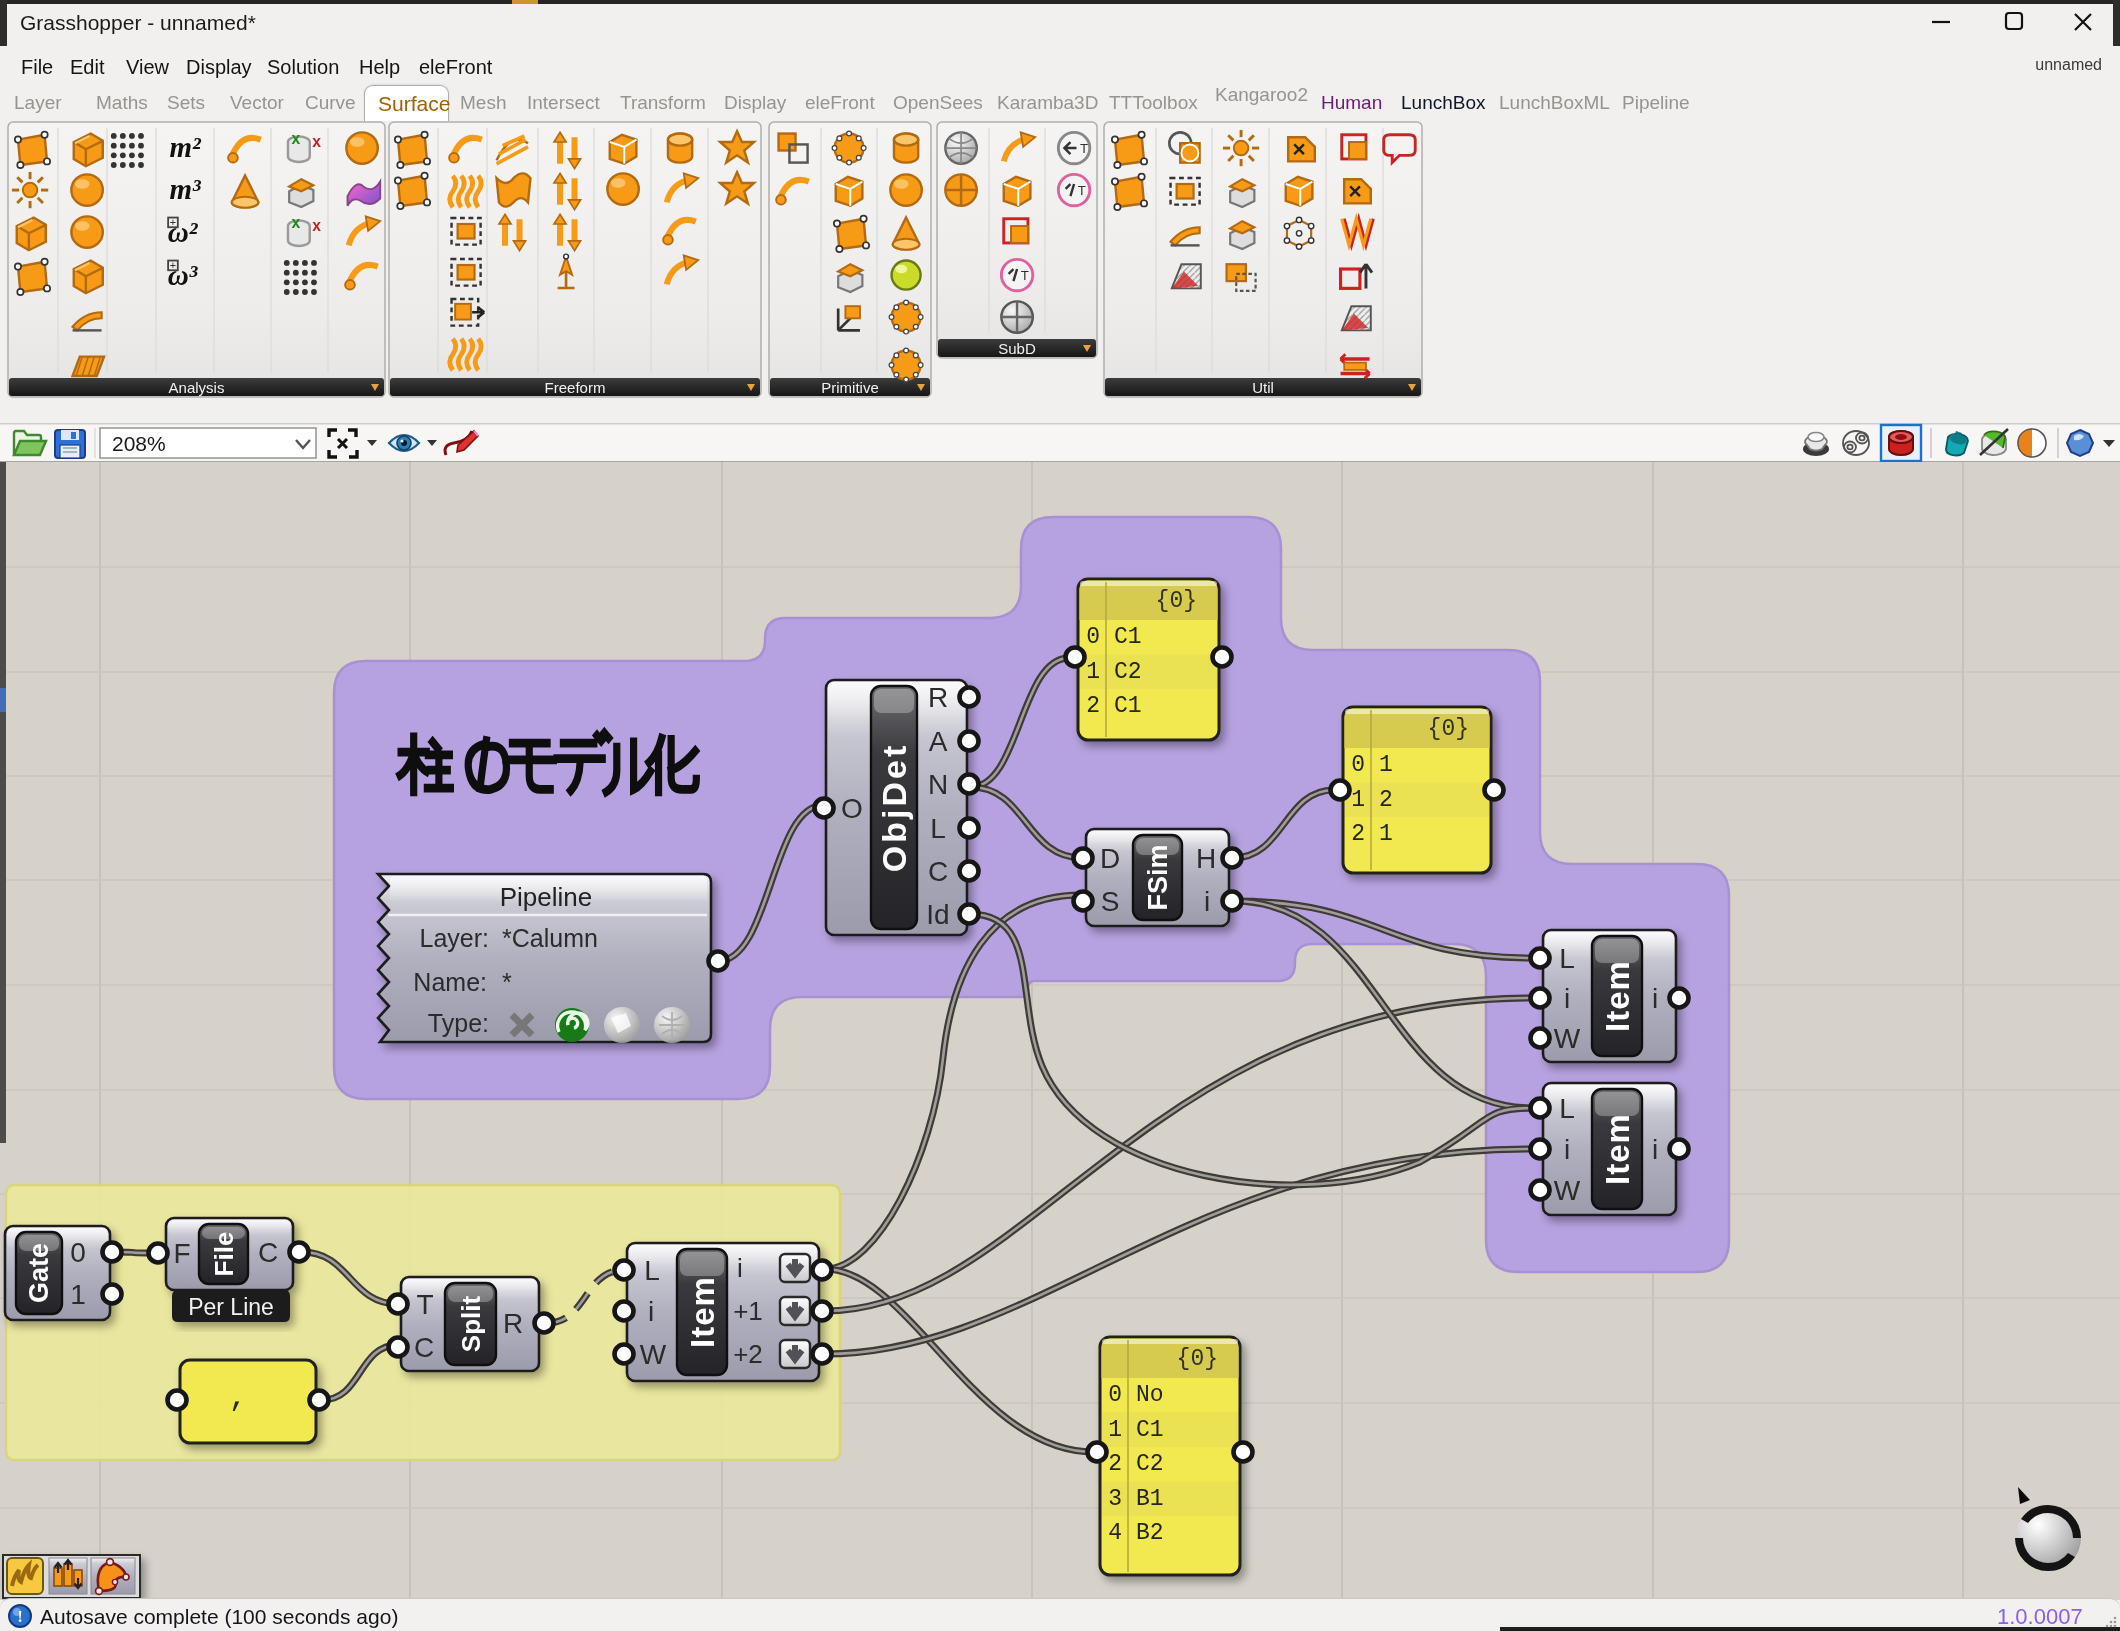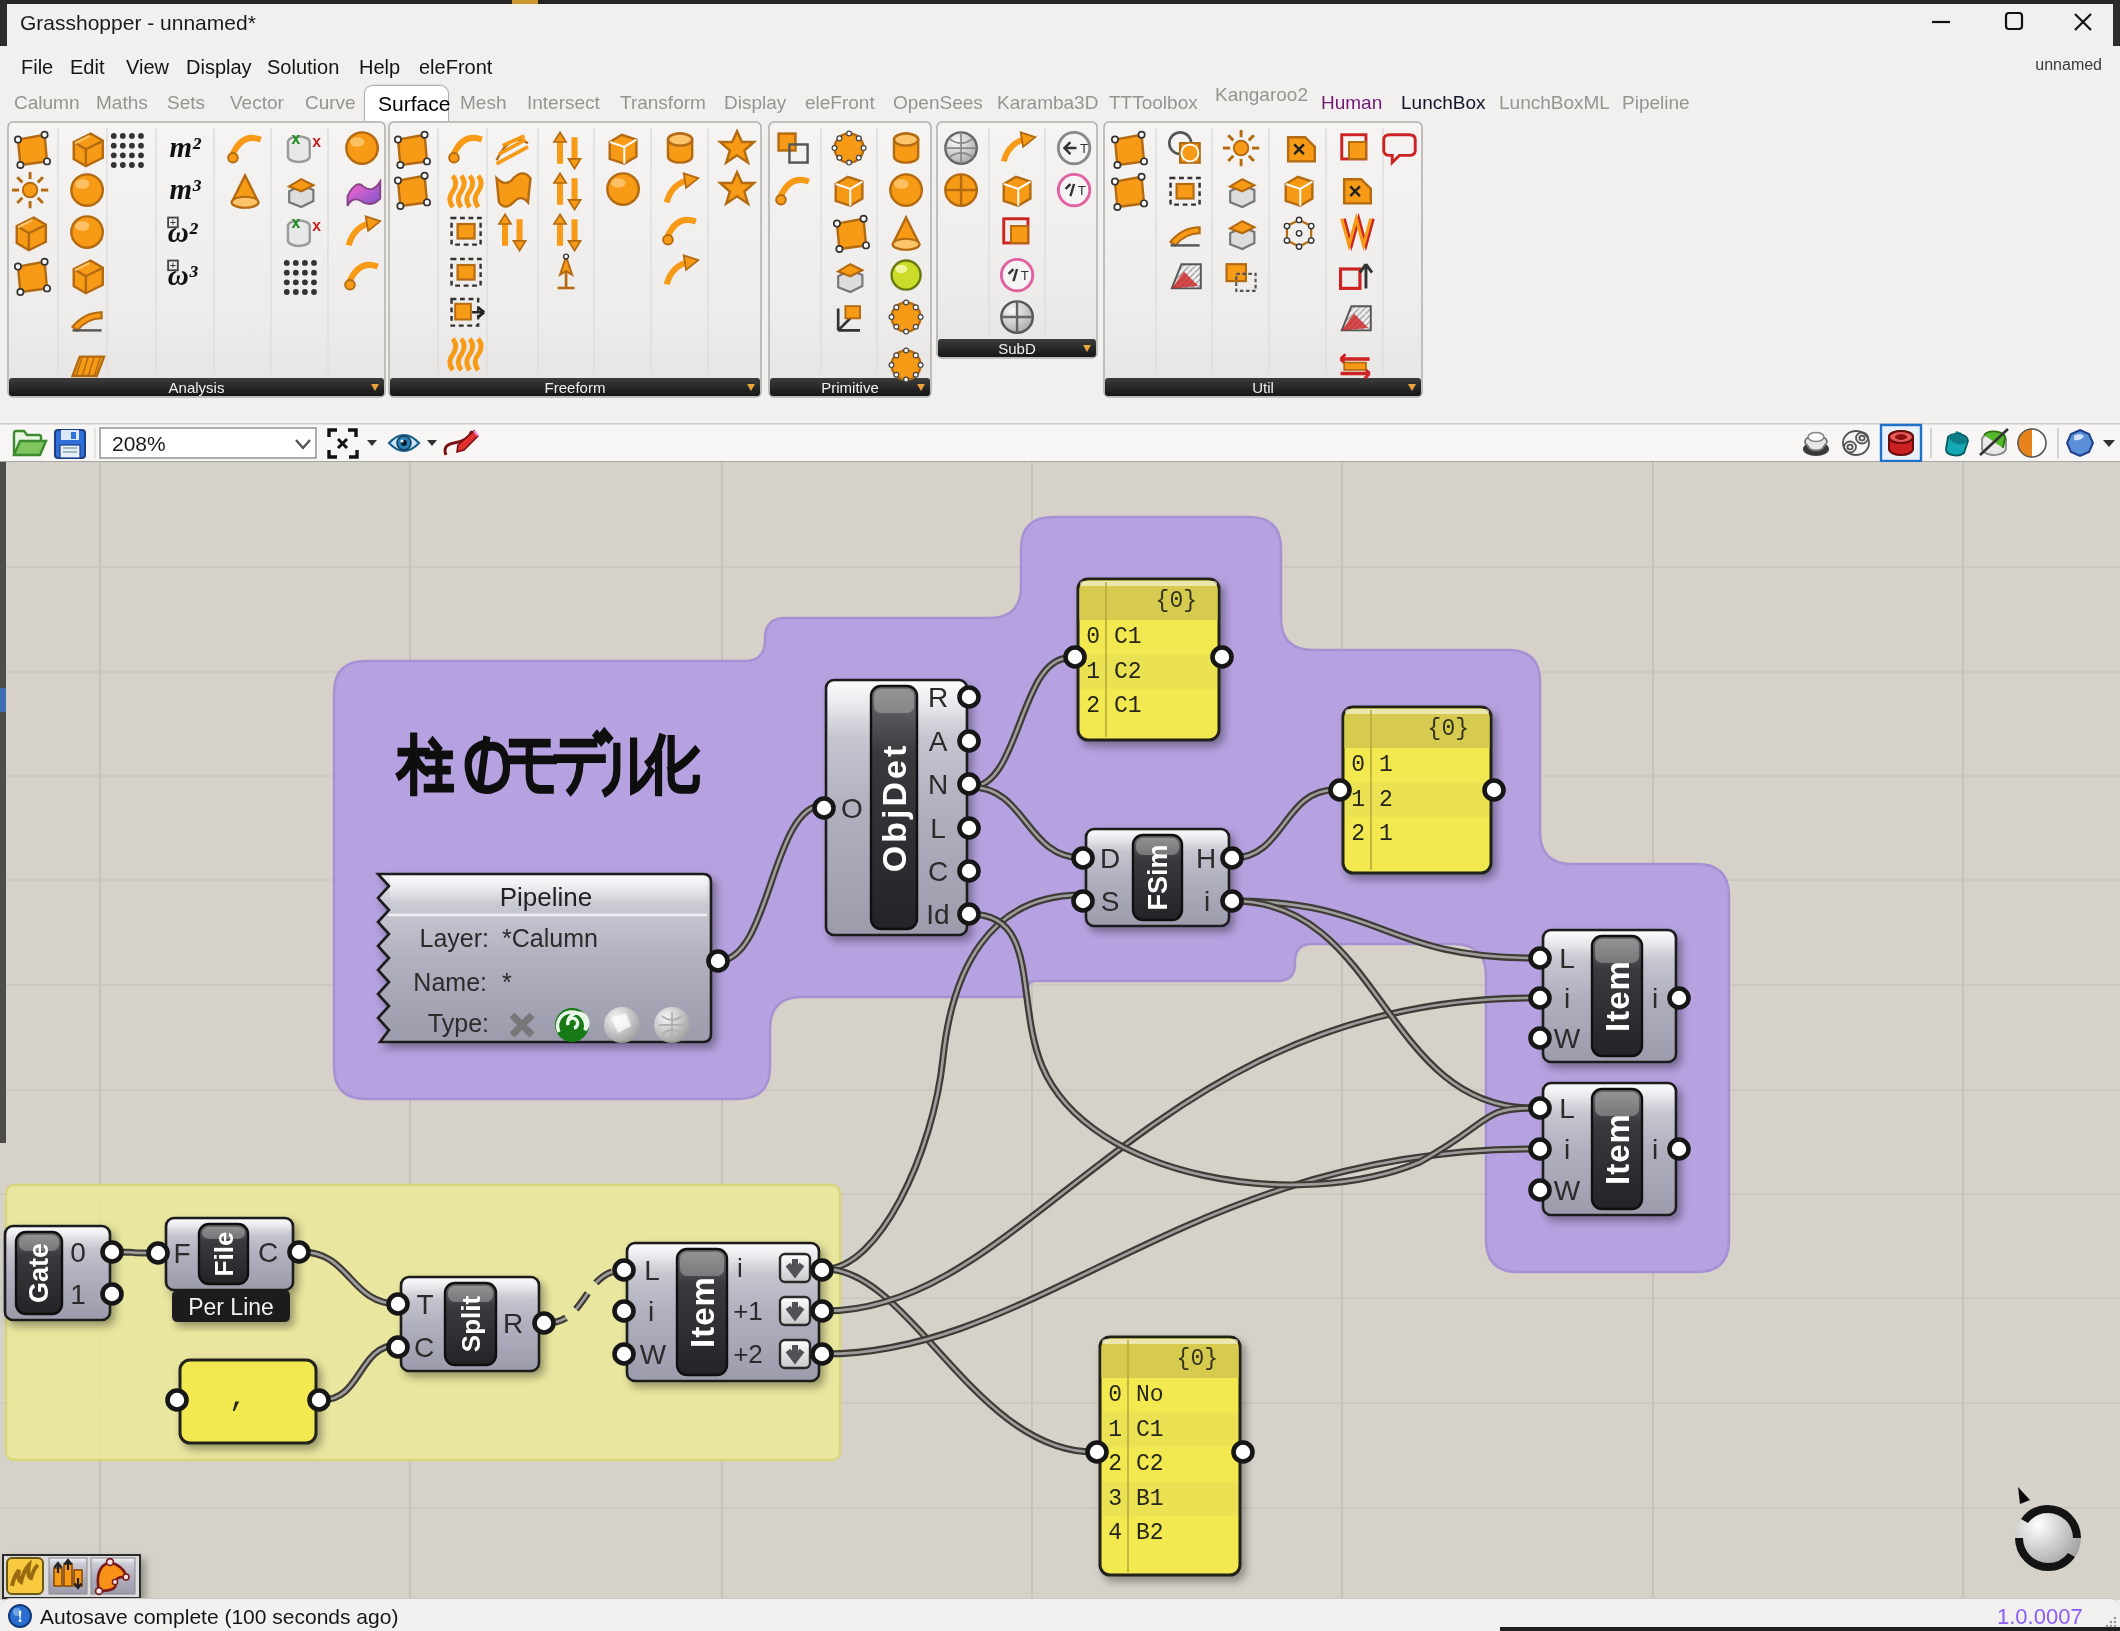--- a/index.html
+++ b/index.html
@@ -15,40 +15,40 @@
     <path d="M215,10 l16,16 m0,-16 l-16,16" stroke="#111" stroke-width="2.2"></path>
   </svg>
 <div class="t" style="left:21px;top:56px;font-size:20px;color:#141414">File</div>
 <div class="t" style="left:70px;top:56px;font-size:20px;color:#141414">Edit</div>
 <div class="t" style="left:126px;top:56px;font-size:20px;color:#141414">View</div>
 <div class="t" style="left:186px;top:56px;font-size:20px;color:#141414">Display</div>
 <div class="t" style="left:267px;top:56px;font-size:20px;color:#141414">Solution</div>
 <div class="t" style="left:359px;top:56px;font-size:20px;color:#141414">Help</div>
 <div class="t" style="left:419px;top:56px;font-size:20px;color:#141414">eleFront</div>
 <div class="t" style="left:1970px;top:56px;font-size:16px;color:#3a3a3a;width:132px;text-align:right">unnamed</div>
-<div class="t" style="left:14px;top:92px;font-size:19px;color:#96948f">Calumn</div>
+<div class="t" style="left:14px;top:92px;font-size:19px;color:#96948f">Layer</div>
 <div class="t" style="left:96px;top:92px;font-size:19px;color:#96948f">Maths</div>
 <div class="t" style="left:167px;top:92px;font-size:19px;color:#96948f">Sets</div>
 <div class="t" style="left:230px;top:92px;font-size:19px;color:#96948f">Vector</div>
 <div class="t" style="left:305px;top:92px;font-size:19px;color:#96948f">Curve</div>
 <div class="t" style="left:460px;top:92px;font-size:19px;color:#96948f">Mesh</div>
 <div class="t" style="left:527px;top:92px;font-size:19px;color:#96948f">Intersect</div>
 <div class="t" style="left:620px;top:92px;font-size:19px;color:#96948f">Transform</div>
 <div class="t" style="left:724px;top:92px;font-size:19px;color:#96948f">Display</div>
 <div class="t" style="left:805px;top:92px;font-size:19px;color:#96948f">eleFront</div>
 <div class="t" style="left:893px;top:92px;font-size:19px;color:#96948f">OpenSees</div>
 <div class="t" style="left:997px;top:92px;font-size:19px;color:#96948f">Karamba3D</div>
 <div class="t" style="left:1109px;top:92px;font-size:19px;color:#96948f">TTToolbox</div>
 <div class="t" style="left:1215px;top:84px;font-size:19px;color:#96948f">Kangaroo2</div>
 <div class="t" style="left:1321px;top:92px;font-size:19px;color:#701a75">Human</div>
 <div class="t" style="left:1401px;top:92px;font-size:19px;color:#0f172a">LunchBox</div>
 <div class="t" style="left:1499px;top:92px;font-size:19px;color:#96948f">LunchBoxML</div>
 <div class="t" style="left:1622px;top:92px;font-size:19px;color:#96948f">Pipeline</div>
 <div style="position:absolute;left:364px;top:85px;width:85px;height:36px;background:#fff;border:1.5px solid #b0aeac;border-bottom:none;border-radius:9px 9px 0 0;box-shadow:0 -1px 2px rgba(0,0,0,0.08)"></div>
-<div class="t" style="left:378px;top:92px;font-size:21px;color:#000000">Surface</div>
+<div class="t" style="left:378px;top:92px;font-size:21px;color:#a16207">Surface</div>
 <svg width="2120" height="300" viewBox="0 0 2120 300" style="position:absolute;left:0;top:120px">
     <defs>
       <linearGradient id="gpnl" x1="0" y1="0" x2="0" y2="1">
         <stop offset="0" stop-color="#f5f4f3"></stop>
         <stop offset="0.7" stop-color="#edecEB"></stop>
         <stop offset="1" stop-color="#e5e4e2"></stop>
       </linearGradient>
       <linearGradient id="glbl" x1="0" y1="0" x2="0" y2="1">
         <stop offset="0" stop-color="#3c3c3c"></stop>
         <stop offset="1" stop-color="#161616"></stop>

